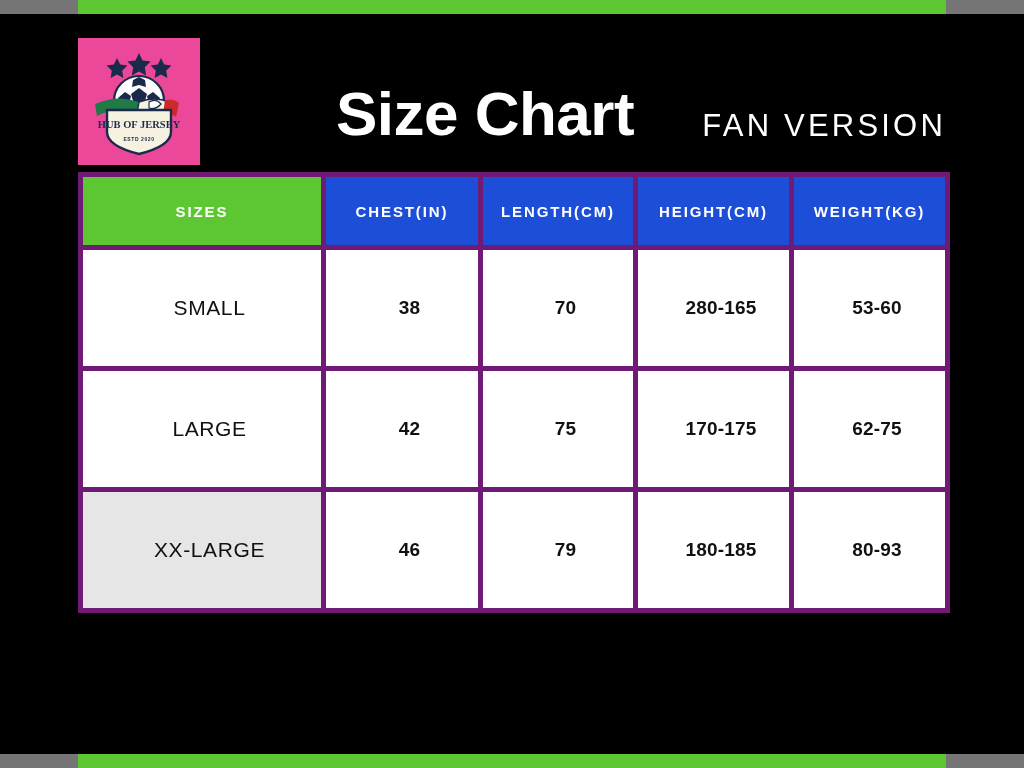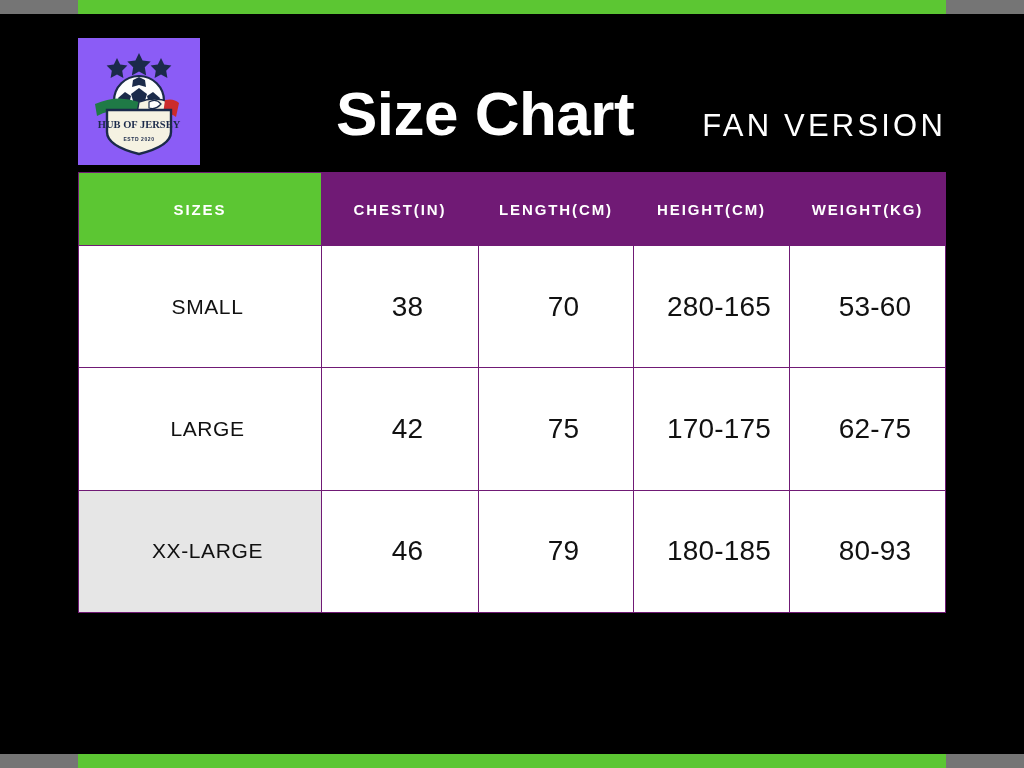--- a/index.html
+++ b/index.html
@@ -13,21 +13,21 @@
   .strip { position:absolute; left:0; width:1024px; height:14px; display:flex; }
   .strip.top { top:0; }
   .strip.bottom { bottom:0; }
   .strip .seg-gray-left  { width:78px;  height:100%; background:#757575; }
   .strip .seg-green      { width:868px; height:100%; background:#5CC633; }
   .strip .seg-gray-right { flex:1;      height:100%; background:#757575; }
 
   
   #logo-box {
     position:absolute; left:78px; top:38px; width:122px; height:127px;
-    background:#8b5cf6; display:flex; align-items:center; justify-content:center;
+    background:#ec4899; display:flex; align-items:center; justify-content:center;
   }
   #logo-svg { width:104px; height:112px; display:block; }
 
   
   #page-title {
     position:absolute; left:300px; top:72px; width:370px; height:84px;
     display:flex; align-items:center; justify-content:center;
     color:#fff; font-size:62px; font-weight:700; letter-spacing:-0.5px;
     line-height:1; white-space:nowrap;
   }
@@ -42,35 +42,35 @@
     position:absolute; left:78px; top:172px; width:867px; height:441px;
     border-collapse:collapse; table-layout:fixed; background:#fff;
   }
   #size-table col.c-size   { width:243px; }
   #size-table col.c-chest  { width:157px; }
   #size-table col.c-length { width:155px; }
   #size-table col.c-height { width:156px; }
   #size-table col.c-weight { width:156px; }
 
   #size-table th, #size-table td {
-    border:1px solid #701a75; text-align:center; vertical-align:middle;
+    border:5px solid #701a75; text-align:center; vertical-align:middle;
   }
   #size-table thead th {
     height:73px; color:#fff; font-size:15px; font-weight:700;
-    letter-spacing:1.9px; background:#701a75;
+    letter-spacing:1.9px; background:#1d4ed8;
   }
   #size-table thead th.size-head { background:#5CC633; }
 
   #size-table tbody td { height:95px; color:#111;padding-left:15px; }
   #size-table tbody td.size-cell {
     font-size:21px; font-weight:400; letter-spacing:0.6px; background:#fff;
   }
   #size-table tbody tr.alt td.size-cell { background:#E6E6E6; }
   #size-table tbody td.val-cell {
-    font-size:28px; font-weight:400; letter-spacing:0.2px; background:#fff;margin-top:40px;
+    font-size:19px; font-weight:700; letter-spacing:0.2px; background:#fff;margin-top:40px;
   }
 </style>
 </head>
 <body>
 
 <div id="stage">
 
   <div class="strip top">
     <div class="seg-gray-left"></div>
     <div class="seg-green"></div>

